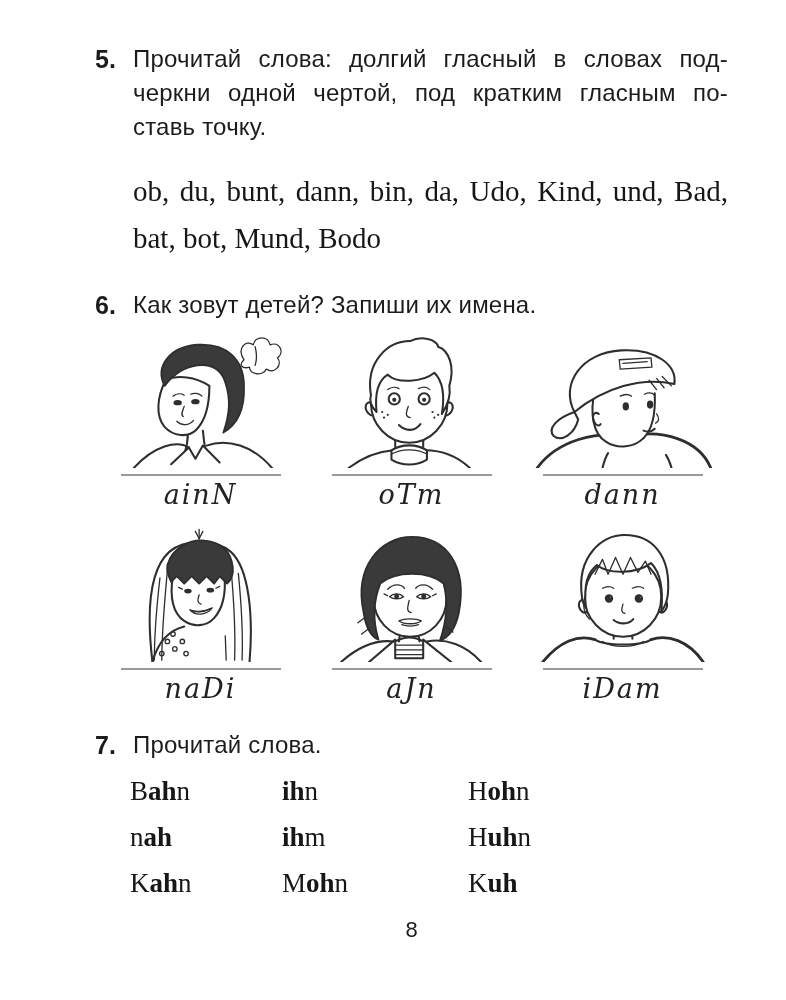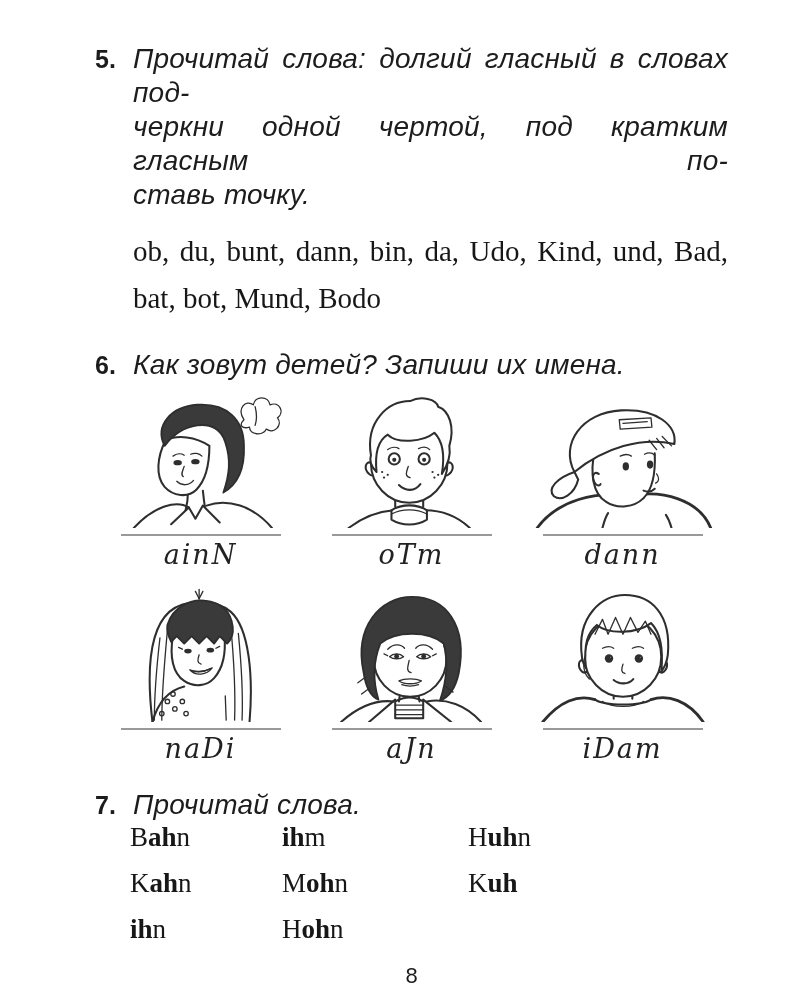--- a/index.html
+++ b/index.html
@@ -4,38 +4,38 @@
 <style>
   :root{ --ink:#2e2e2e; --text:#1c1c1c; --line:#999; }
   *{ margin:0; padding:0; box-sizing:border-box; }
   body{ background:#fff; }
   .page{ width:786px; height:1000px; background:#fff; overflow:hidden;
          font-family:"Liberation Sans", sans-serif; color:var(--text); }
   .content{ padding:42px 58px 0 95px; }
 
   .ex-header{ display:flex; }
   .ex-num{ width:38px; flex:0 0 38px; font-weight:bold; font-size:25px; line-height:34px; }
-  .ex-text{ flex:1; font-size:28px; line-height:34px; letter-spacing:.2px;font-style:italic; }
+  .ex-text{ flex:1; font-size:24px; line-height:34px; letter-spacing:.2px; }
   .fill{ text-align:justify; text-align-last:justify; }
 
   .serif{ font-family:"Liberation Serif", serif; }
 
-  .wordlist{ margin:16px 0 0 38px; font-size:29px; line-height:47px; color:#171717; }
+  .wordlist{ margin:24px 0 0 38px; font-size:29px; line-height:47px; color:#171717; }
 
   .ex6-header{ margin-top:26px; }
 
   .kids-grid{ margin-top:6px; display:grid; grid-template-columns:repeat(3,1fr); row-gap:10px; }
   .kid-cell{ display:flex; flex-direction:column; align-items:center; }
   .kid-cell svg{ width:210px; height:140px; display:block; }
   .answer-line{ width:160px; height:2px; background:var(--line); margin:6px 0 2px; }
   .kid-name{ font-family:"DejaVu Serif", serif; font-style:italic; font-size:27px;
              line-height:34px; letter-spacing:2px; color:#222; }
 
   .ex7-header{ margin-top:22px; }
-  .words-grid{ margin:0 0 0 35px; display:grid;
+  .words-grid{ margin:14px 0 0 35px; display:grid;
                grid-template-columns:152px 186px 182px auto;
                grid-template-rows:repeat(3,46px); grid-auto-flow:column;
                font-size:27px; color:#171717; }
   .words-grid .w b{ font-weight:bold; }
 
   .page-number{ margin-top:2px; text-align:center; font-size:22px; line-height:28px; }
 
   
   svg *{ stroke:var(--ink); stroke-width:2.2; fill:none; stroke-linecap:round; stroke-linejoin:round; }
   svg .fw{ fill:#fff; }
@@ -247,20 +247,21 @@
 
     <div class="ex-header ex7-header">
       <div class="ex-num">7.</div>
       <div class="ex-text">
         <div>Прочитай слова.</div>
       </div>
     </div>
 
     <div class="words-grid serif">
       <div class="w"><span>B</span><b>ah</b><span>n</span></div>
+      <div class="w"><span>n</span><b>ah</b><span></span></div>
       <div class="w"><span>K</span><b>ah</b><span>n</span></div>
       <div class="w"><span></span><b>ih</b><span>n</span></div>
       <div class="w"><span></span><b>ih</b><span>m</span></div>
       <div class="w"><span>M</span><b>oh</b><span>n</span></div>
       <div class="w"><span>H</span><b>oh</b><span>n</span></div>
       <div class="w"><span>H</span><b>uh</b><span>n</span></div>
       <div class="w"><span>K</span><b>uh</b><span></span></div>
     </div>
 
     <div class="page-number">8</div>

